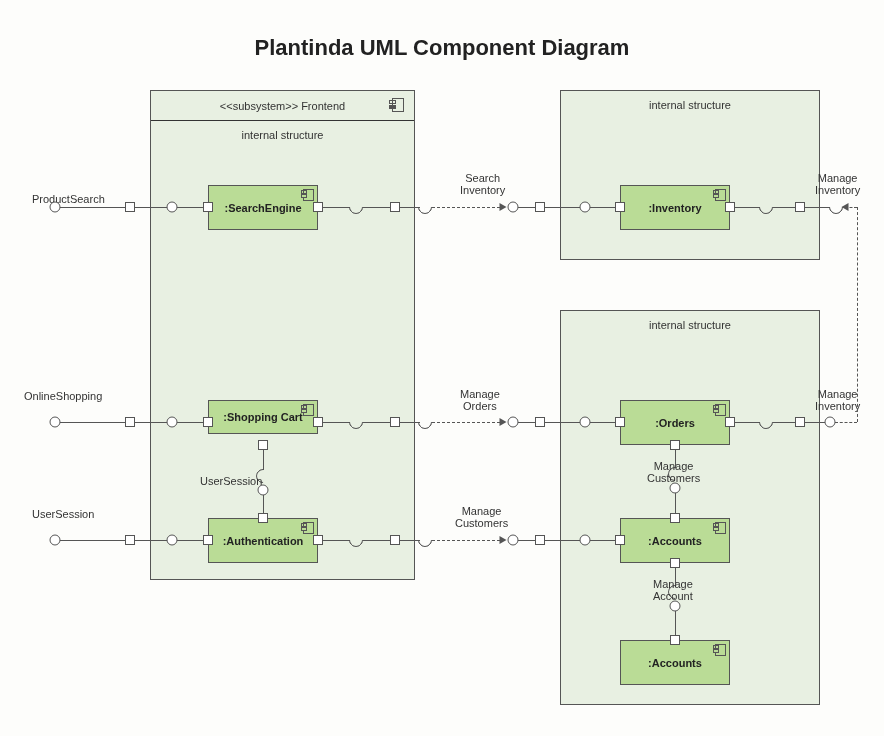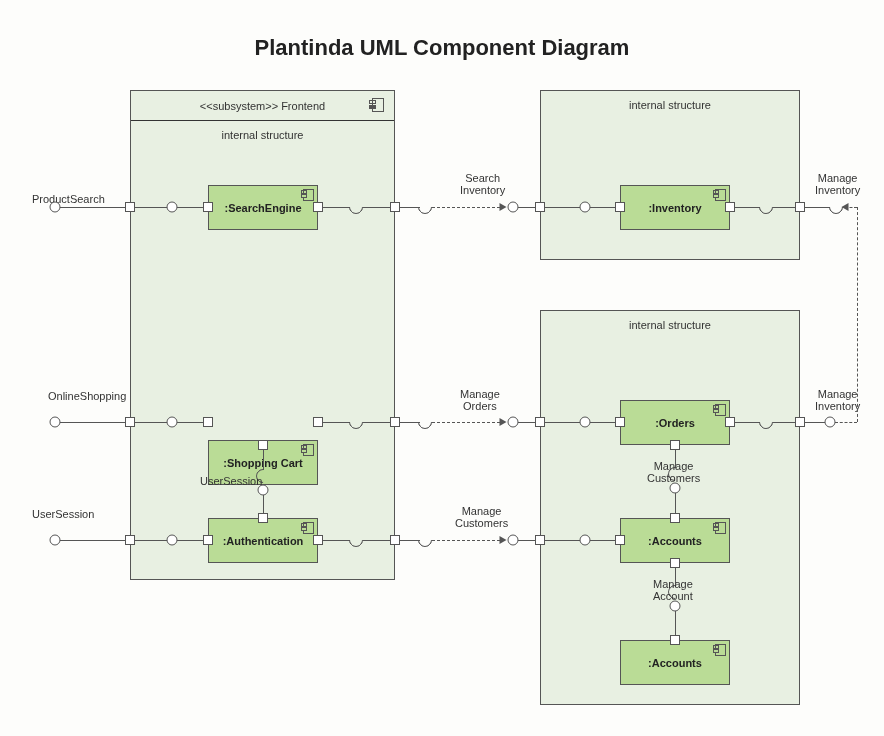--- a/index.html
+++ b/index.html
@@ -19,20 +19,21 @@
     width: 100%;
     text-align: center;
     font-size: 22px;
     font-weight: bold;
     color: #222;
   }
   .subsystem {
     position: absolute;
     background: #e8f0e2;
     border: 1px solid #555;
+    margin-left: 20px;
   }
   .subsystem-header {
     height: 30px;
     border-bottom: 1.5px solid #333;
     display: flex;
     align-items: center;
     justify-content: center;
     font-size: 11px;
     color: #333;
     position: relative;
@@ -202,21 +203,21 @@
 </div>
 
 <div class="subsystem" style="left:540px; top:310px; width:260px; height:395px;">
   <div class="subsystem-sub">internal structure</div>
 </div>
 
 <div class="component" style="left:208px; top:185px; width:110px; height:45px;">
   <span>:SearchEngine</span>
   <span class="comp-icon"></span>
 </div>
-<div class="component" style="left:208px; top:400px; width:110px; height:45px;margin-top:40px;">
+<div class="component" style="left:208px; top:400px; width:110px; height:34px;">
   <span>:Shopping Cart</span>
   <span class="comp-icon"></span>
 </div>
 <div class="component" style="left:208px; top:518px; width:110px; height:45px;">
   <span>:Authentication</span>
   <span class="comp-icon"></span>
 </div>
 
 <div class="component" style="left:620px; top:185px; width:110px; height:45px;">
   <span>:Inventory</span>
@@ -238,21 +239,21 @@
 
 <div class="label" style="left:32px; top:193px;">ProductSearch</div>
 <div class="ball" style="left:55px; top:207px;"></div>
 <div class="hline" style="left:60px; top:207px; width:70px;"></div>
 <div class="port" style="left:130px; top:207px;"></div>
 <div class="hline" style="left:135px; top:207px; width:33px;"></div>
 <div class="ball" style="left:172px; top:207px;"></div>
 <div class="hline" style="left:177px; top:207px; width:31px;"></div>
 <div class="port" style="left:208px; top:207px;"></div>
 
-<div class="label" style="left:24px; top:390px;margin-left:24px;">OnlineShopping</div>
+<div class="label" style="left:24px; top:390px;">OnlineShopping</div>
 <div class="ball" style="left:55px; top:422px;"></div>
 <div class="hline" style="left:60px; top:422px; width:70px;"></div>
 <div class="port" style="left:130px; top:422px;"></div>
 <div class="hline" style="left:135px; top:422px; width:33px;"></div>
 <div class="ball" style="left:172px; top:422px;"></div>
 <div class="hline" style="left:177px; top:422px; width:31px;"></div>
 <div class="port" style="left:208px; top:422px;"></div>
 
 <div class="label" style="left:32px; top:508px;">UserSession</div>
 <div class="ball" style="left:55px; top:540px;"></div>

